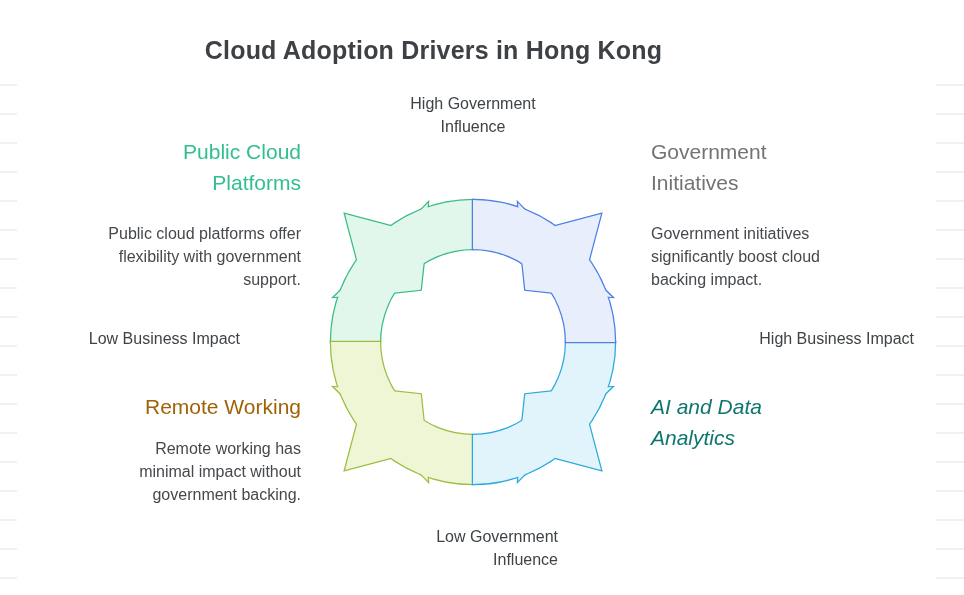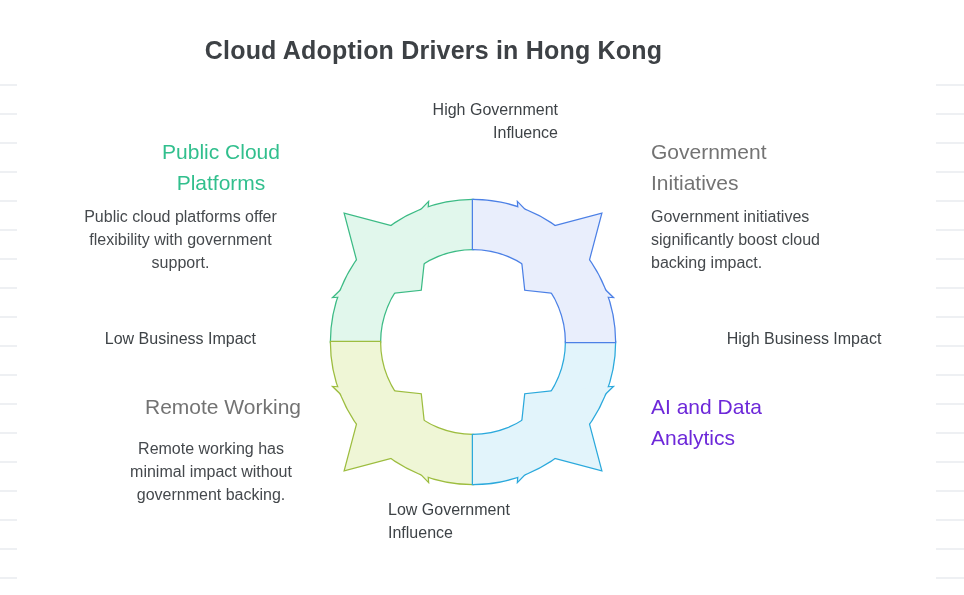--- a/index.html
+++ b/index.html
@@ -17,36 +17,36 @@
   .edge-lines.left  { left:0;  width:17px; }
   .edge-lines.right { right:0; width:28px; }
 
   .title {
     position:absolute; top:36px; left:0; width:867px; margin:0;
     text-align:center; font-size:25px; font-weight:700; color:#3d4145;
     letter-spacing:0.2px;
   }
 
   .axis { position:absolute; font-size:16px; line-height:23px; color:#3e4347; }
-  .axis.top    { left:388px; top:98px; width:170px; text-align:right; }
-  .axis.bottom { left:388px; top:498px; width:170px; text-align:left; }
-  .axis.left   { left:40px;  top:327px; width:216px; text-align:right; }
-  .axis.right  { left:694px; top:327px; width:220px; text-align:center; }
+  .axis.top    { left:388px; top:92px; width:170px; text-align:center; }
+  .axis.bottom { left:388px; top:525px; width:170px; text-align:right; }
+  .axis.left   { left:24px;  top:327px; width:216px; text-align:right; }
+  .axis.right  { left:694px; top:327px; width:220px; text-align:right; }
 
   .quad { position:absolute; margin:0; }
   .quad h2 { margin:0; font-size:21px; line-height:31px; font-weight:500; }
-  .quad p  { margin:7px 0 0; font-size:16px; line-height:23px; color:#45494d; }
+  .quad p  { margin:24px 0 0; font-size:16px; line-height:23px; color:#45494d; }
 
-  .quad.tl { left:60px;  top:136px; width:241px; text-align:center; }
+  .quad.tl { left:60px;  top:136px; width:241px; text-align:right; }
   .quad.tl h2 { width:160px; margin-left:auto; }
   .quad.tr { left:651px; top:136px; width:210px; }
   .quad.tr h2 { width:160px; }
   .quad.bl { left:60px;  top:391px; width:241px; text-align:right; }
   .quad.bl h2 { width:230px; margin-left:auto; }
-  .quad.bl p  { width:180px; margin-left:auto; margin-top:15px;text-align:center; }
+  .quad.bl p  { width:180px; margin-left:auto; margin-top:15px; }
   .quad.br { left:651px; top:391px; width:210px; }
   .quad.br h2 { width:130px; }
   .quad.br p  { width:200px; }
 
   .cycle { position:absolute; left:273px; top:142px; width:400px; height:400px; }
   .seg path { stroke-width:2.5px; stroke:var(--s); fill:var(--f); }
   .seg path.nf { stroke:none; }
   .q-green { --s:#3cbb85; --f:#e1f7ec; }
   .q-blue  { --s:#4c80e6; --f:#e9eefc; }
   .q-cyan  { --s:#2ba9dc; --f:#e2f4fb; }
@@ -98,20 +98,20 @@
     <h2 style="color: rgb(49, 191, 141);">Public Cloud Platforms</h2>
     <p>Public cloud platforms offer flexibility with government support.</p>
   </section>
 
   <section class="quad tr">
     <h2 style="color: #737373;">Government Initiatives</h2>
     <p>Government initiatives significantly boost cloud backing impact.</p>
   </section>
 
   <section class="quad bl">
-    <h2 style="color: #737373;">Remote Working</h2>
+    <h2 style="color: #a16207;">Remote Working</h2>
     <p>Remote working has minimal impact without government backing.</p>
   </section>
 
   <section class="quad br">
-    <h2 style="color: #6d28d9;">AI and Data Analytics</h2>
+    <h2 style="color: #0f766e; font-style: italic;">AI and Data Analytics</h2>
   </section>
 </div>
 
 </body></html>

